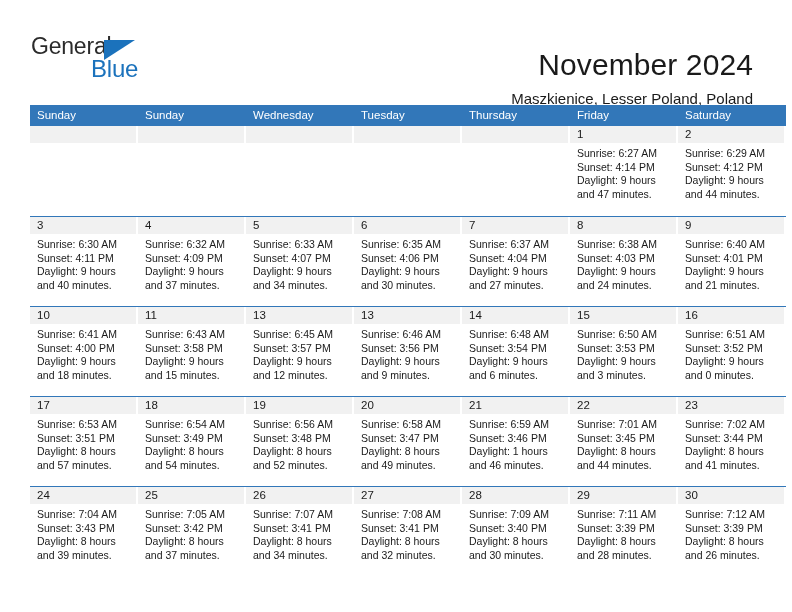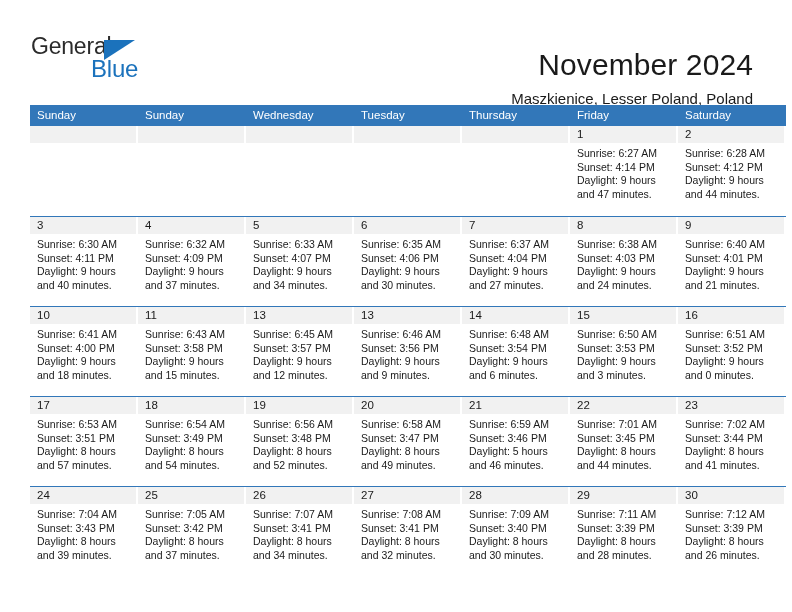--- a/index.html
+++ b/index.html
@@ -204,21 +204,21 @@
         <div class="day-number">1</div>
         <div class="day-info">
           <div>Sunrise: 6:27 AM</div>
           <div>Sunset: 4:14 PM</div>
           <div class="daylight">Daylight: 9 hours and 47 minutes.</div>
         </div>
       </div>
       <div class="day">
         <div class="day-number">2</div>
         <div class="day-info">
-          <div>Sunrise: 6:28 AM</div>
+          <div>Sunrise: 6:29 AM</div>
           <div>Sunset: 4:12 PM</div>
           <div class="daylight">Daylight: 9 hours and 44 minutes.</div>
         </div>
       </div>
     </div>
 
     <div class="week">
       <div class="day">
         <div class="day-number">3</div>
         <div class="day-info">
@@ -367,21 +367,21 @@
           <div>Sunrise: 6:58 AM</div>
           <div>Sunset: 3:47 PM</div>
           <div class="daylight">Daylight: 8 hours and 49 minutes.</div>
         </div>
       </div>
       <div class="day">
         <div class="day-number">21</div>
         <div class="day-info">
           <div>Sunrise: 6:59 AM</div>
           <div>Sunset: 3:46 PM</div>
-          <div class="daylight">Daylight: 5 hours and 46 minutes.</div>
+          <div class="daylight">Daylight: 1 hours and 46 minutes.</div>
         </div>
       </div>
       <div class="day">
         <div class="day-number">22</div>
         <div class="day-info">
           <div>Sunrise: 7:01 AM</div>
           <div>Sunset: 3:45 PM</div>
           <div class="daylight">Daylight: 8 hours and 44 minutes.</div>
         </div>
       </div>

